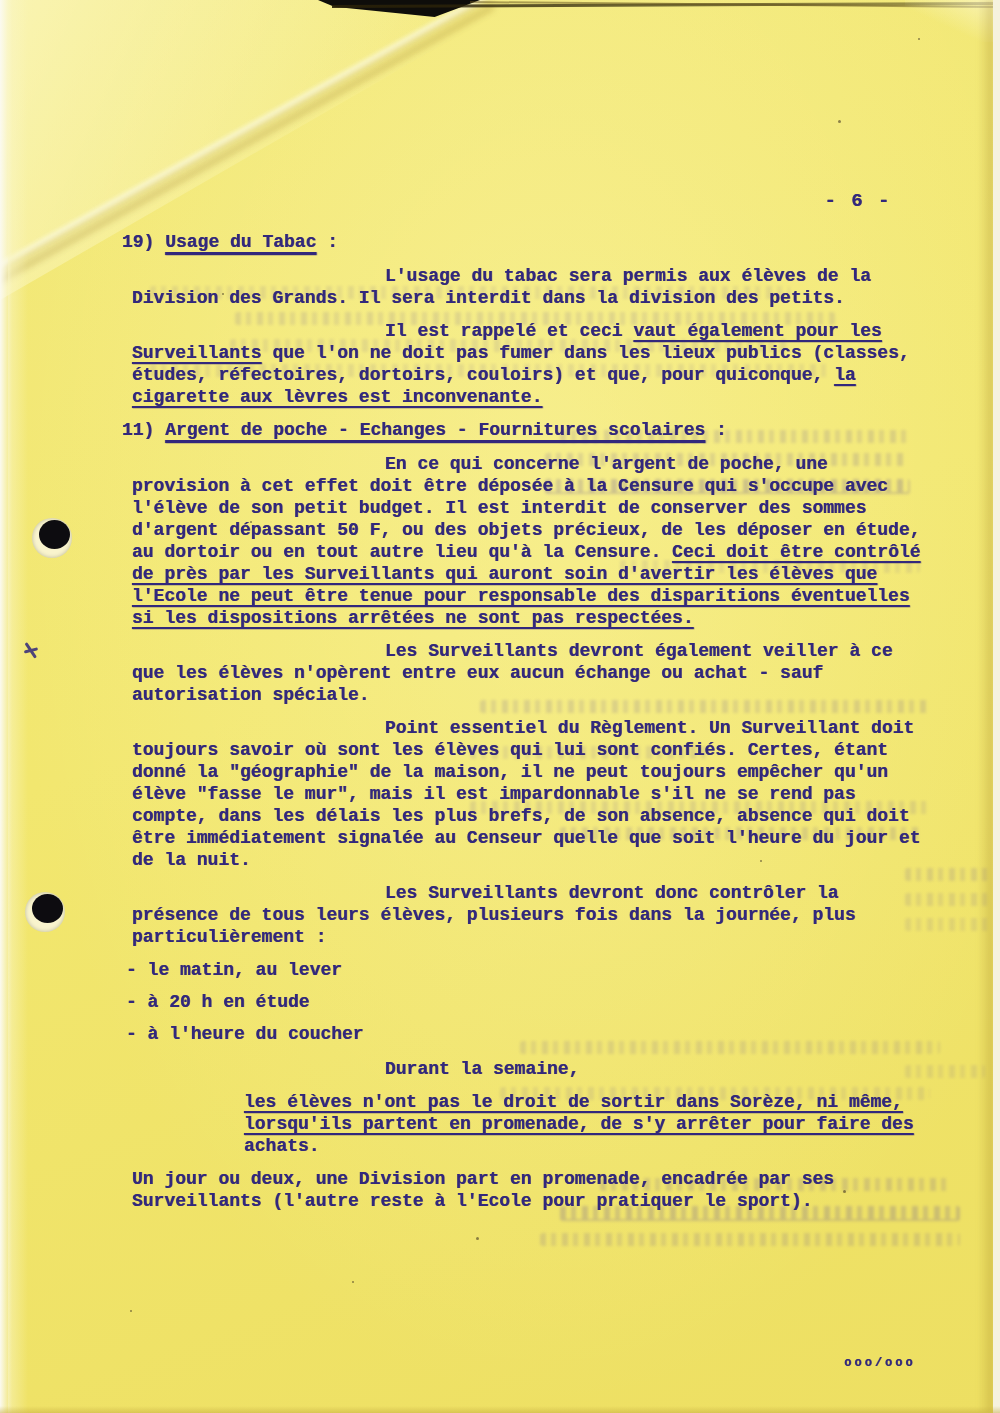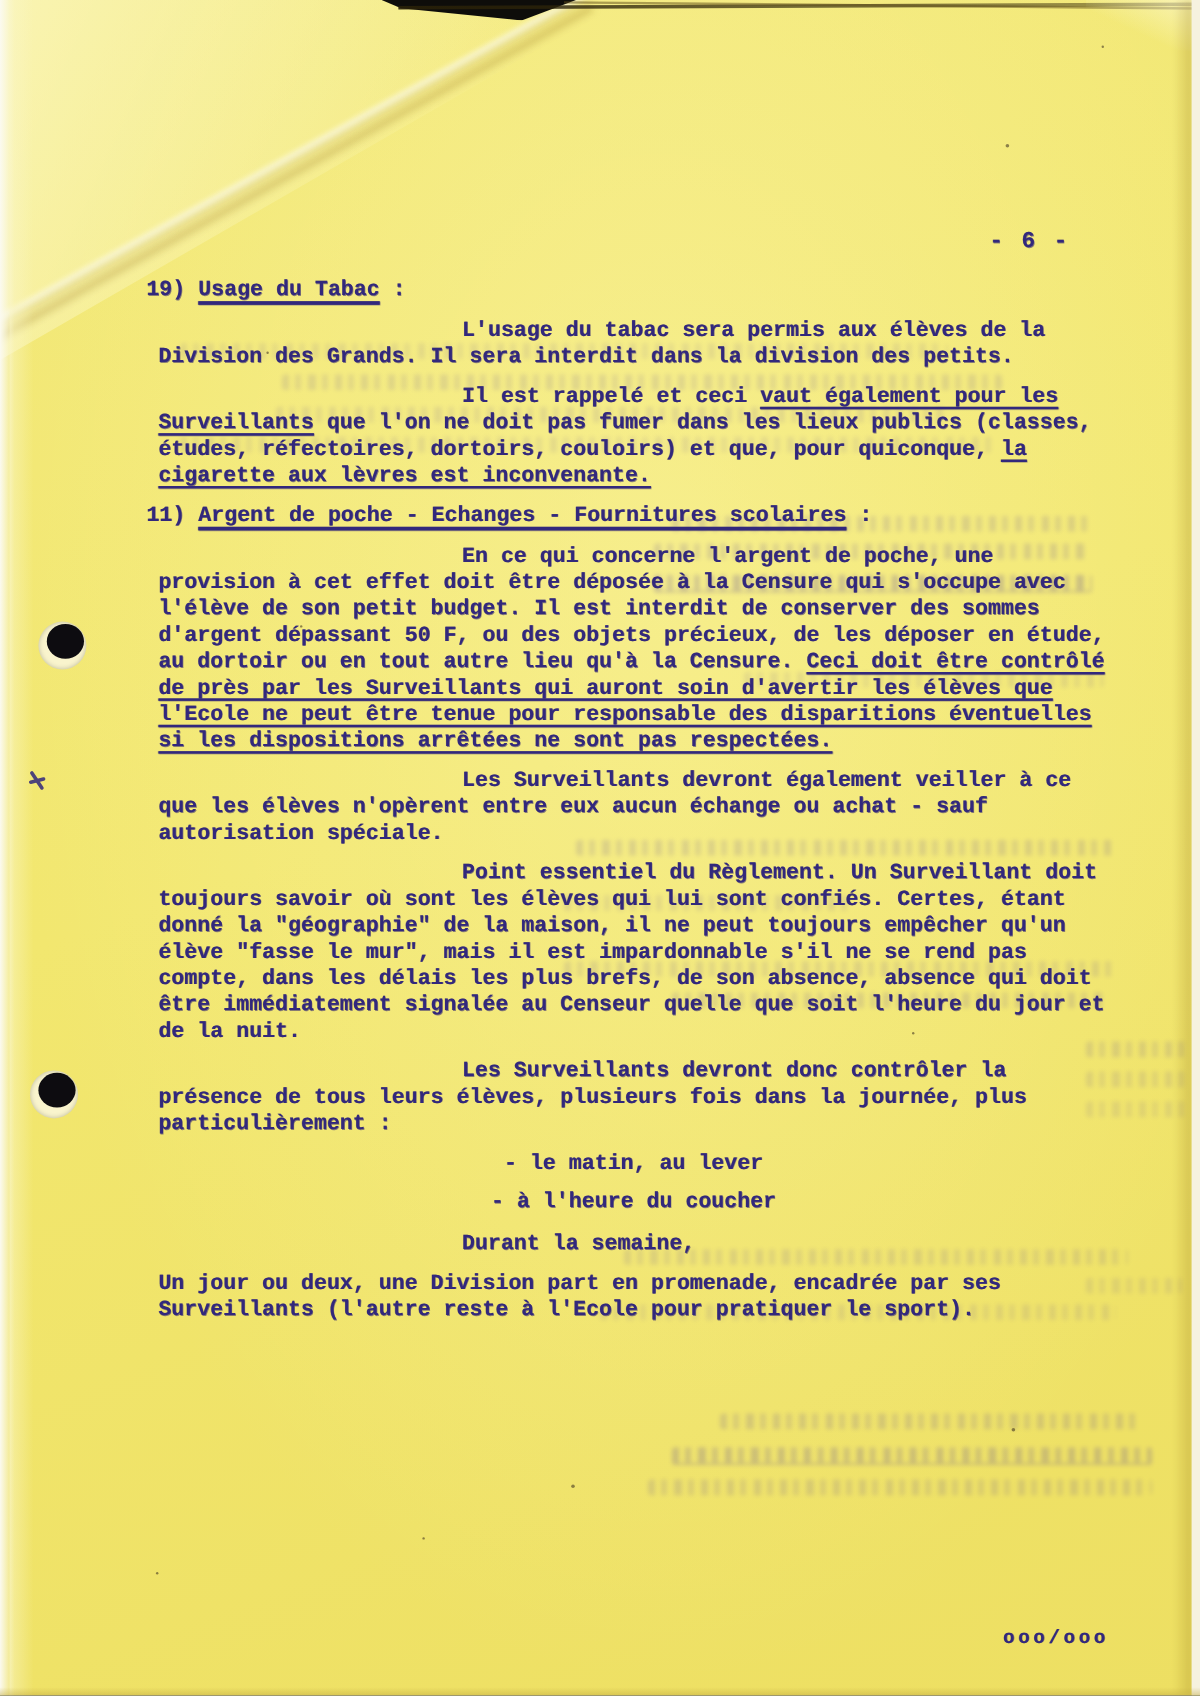--- a/index.html
+++ b/index.html
@@ -59,23 +59,23 @@
   .page-number{position:absolute;left:793px;top:190px;width:130px;text-align:center;
     font-size:19px;letter-spacing:2px;}
   #text-column{position:absolute;left:132px;top:224px;width:798px;font-size:18px;line-height:22px;}
   .para{margin:0 0 11px 0;}
   .ind{text-indent:253px;}
   .inset{margin-left:112px;margin-right:2px;}
   .heading{margin:7px 0 12px -10px;}
   .heading .h-title{text-decoration:underline;text-decoration-thickness:2.6px;text-underline-offset:5px;}
   .u{text-decoration:underline;text-decoration-thickness:2.3px;text-underline-offset:4px;}
   .list-block{margin:0 0 13px 0;}
-  .list-item{margin:0 0 10px -6px;text-align:center;}
+  .list-item{margin:0 0 10px -6px;}
   .continuation{position:absolute;left:800px;top:1356px;width:160px;text-align:center;
-    font-size:16px;letter-spacing:3px;font-family:Liberation Mono, monospace;}
+    font-size:12px;letter-spacing:3px;font-family:Liberation Mono, monospace;}
   
   .ghost{position:absolute;height:13px;border-radius:3px;filter:blur(1.7px);
     background:repeating-linear-gradient(90deg,rgba(80,64,152,1) 0 6px,rgba(80,64,152,0) 6px 11px,rgba(80,64,152,.85) 11px 16px,rgba(80,64,152,0) 16px 22px);}
   .ghost.ul{border-bottom:2.5px solid rgba(80,64,152,.95);}
   .speck{position:absolute;border-radius:50%;background:rgba(55,42,30,.55);}
 </style>
 </head>
 <body>
 
 <div class="scan">
@@ -133,19 +133,21 @@
       <div class="para heading"><span class="h-num">19) </span><span class="h-title">Usage du Tabac</span><span class="h-suffix"> :</span></div>
       <div class="para ind"><span>L'usage du tabac sera permis aux élèves de la Division des Grands. Il sera interdit dans la division des petits.</span></div>
       <div class="para ind"><span>Il est rappelé et ceci </span><span class="u">vaut également pour les Surveillants</span><span> que l'on ne doit pas fumer dans les lieux publics (classes, études, réfectoires, dortoirs, couloirs) et que, pour quiconque, </span><span class="u">la cigarette aux lèvres est inconvenante.</span></div>
       <div class="para heading"><span class="h-num">11) </span><span class="h-title">Argent de poche - Echanges - Fournitures scolaires</span><span class="h-suffix"> :</span></div>
       <div class="para ind"><span>En ce qui concerne l'argent de poche, une provision à cet effet doit être déposée à la Censure qui s'occupe avec l'élève de son petit budget. Il est interdit de conserver des sommes d'argent dépassant 50 F, ou des objets précieux, de les déposer en étude, au dortoir ou en tout autre lieu qu'à la Censure. </span><span class="u">Ceci doit être contrôlé de près par les Surveillants qui auront soin d'avertir les élèves que l'Ecole ne peut être tenue pour responsable des disparitions éventuelles si les dispositions arrêtées ne sont pas respectées.</span></div>
       <div class="para ind"><span>Les Surveillants devront également veiller à ce que les élèves n'opèrent entre eux aucun échange ou achat - sauf autorisation spéciale.</span></div>
       <div class="para ind"><span>Point essentiel du Règlement. Un Surveillant doit toujours savoir où sont les élèves qui lui sont confiés. Certes, étant donné la "géographie" de la maison, il ne peut toujours empêcher qu'un élève "fasse le mur", mais il est impardonnable s'il ne se rend pas compte, dans les délais les plus brefs, de son absence, absence qui doit être immédiatement signalée au Censeur quelle que soit l'heure du jour et de la nuit.</span></div>
       <div class="para ind"><span>Les Surveillants devront donc contrôler la présence de tous leurs élèves, plusieurs fois dans la journée, plus particulièrement :</span></div>
       <div class="list-block">
         <div class="list-item">- le matin, au lever</div>
+        <div class="list-item">- à 20 h en étude</div>
         <div class="list-item">- à l'heure du coucher</div>
       </div>
       <div class="para ind"><span>Durant la semaine,</span></div>
+      <div class="para inset"><span class="u">les élèves n'ont pas le droit de sortir dans Sorèze, ni même, lorsqu'ils partent en promenade, de s'y arrêter pour faire des</span><span> achats.</span></div>
       <div class="para"><span>Un jour ou deux, une Division part en promenade, encadrée par ses Surveillants (l'autre reste à l'Ecole pour pratiquer le sport).</span></div>
     </div>
   <div class="continuation typed">ooo/ooo</div>
 </div>
 
 </body></html>

